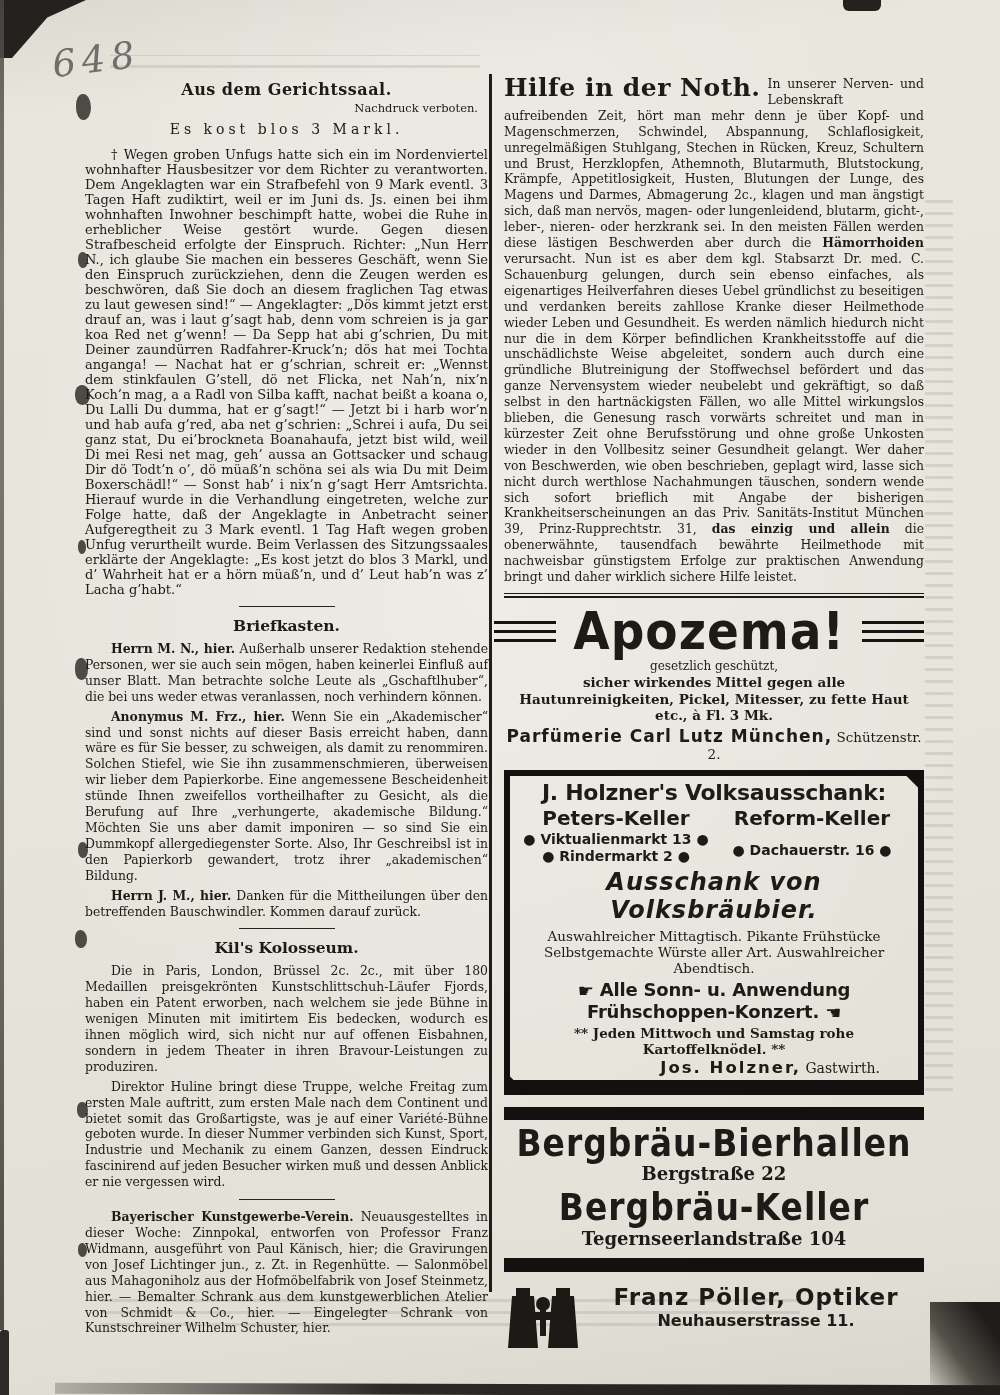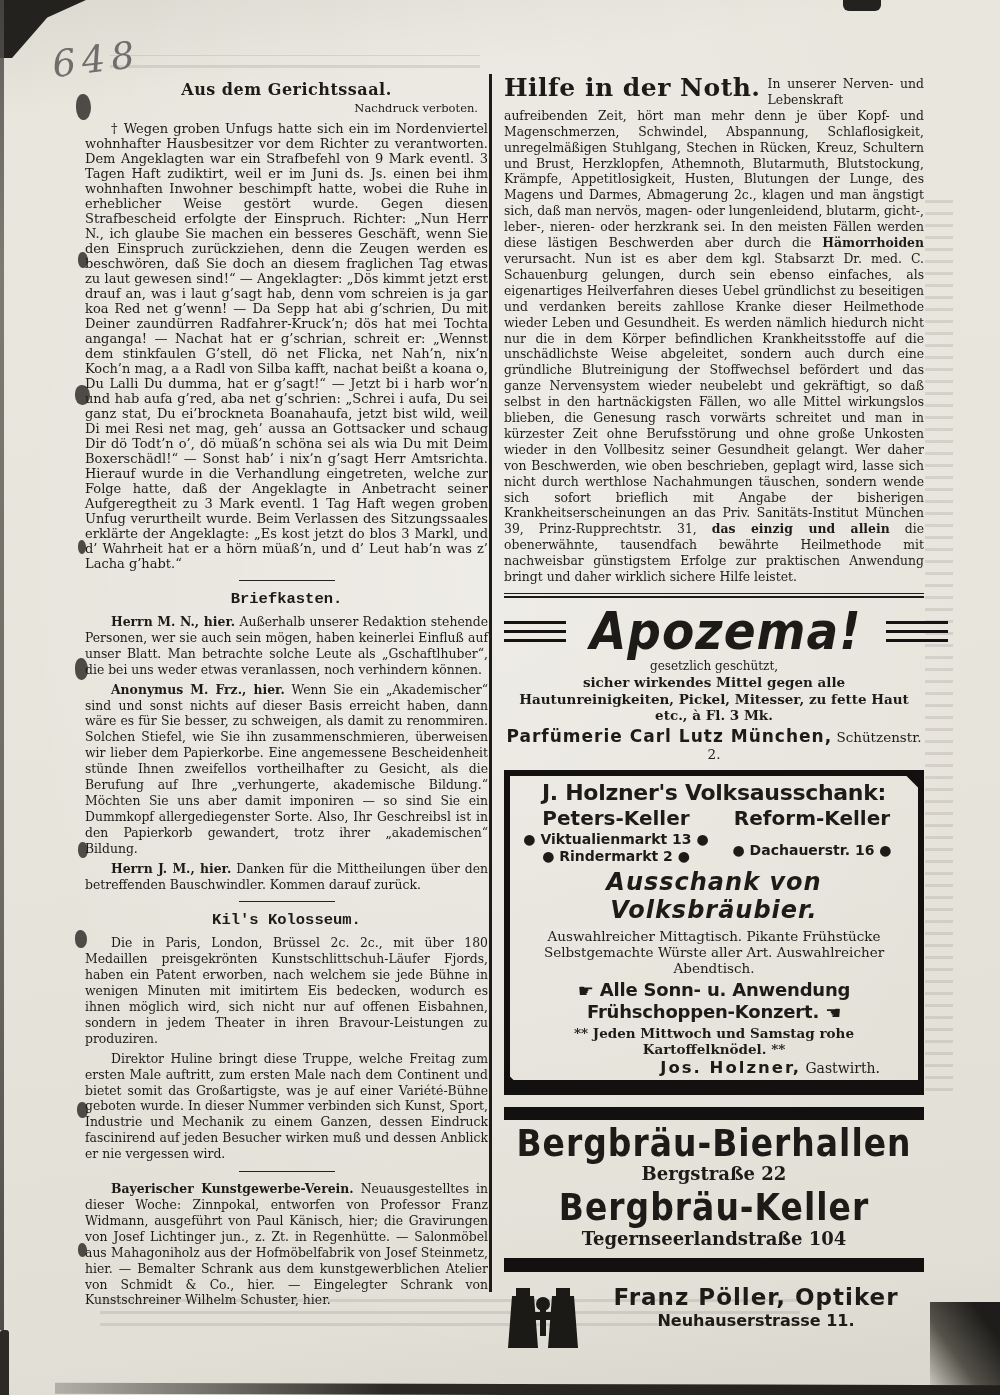--- a/index.html
+++ b/index.html
@@ -34,30 +34,30 @@
   .col-right{left:504px;top:76px;width:420px;}
   
   .head-main{font-size:16px;font-weight:bold;text-align:center;margin:0 0 2px 0;letter-spacing:.5px;}
   .notice{font-size:11.5px;text-align:right;margin:2px 10px 6px 0;}
   .head-sub{font-size:14px;font-weight:normal;text-align:center;letter-spacing:4px;margin:4px 0 10px 0;}
   .body-text{font-size:13px;line-height:15px;text-align:justify;margin:0 0 4px 0;}
   .body-text.sm{font-size:12.4px;line-height:15.9px;}
   .indent{text-indent:26px;}
   .rule-short{width:96px;height:1px;background:#24231f;margin:9px auto 9px auto;}
   section{margin:0;}
-  .sec-head{font-size:15.5px;font-weight:bold;text-align:center;margin:6px 0 6px 0;font-family:Liberation Mono, monospace;}
+  .sec-head{font-size:15.5px;font-weight:bold;text-align:center;margin:6px 0 6px 0;}
   
   .hilfe-title{
     float:left;font-size:25px;line-height:24px;font-weight:bold;margin:0 7px 1px 0;
     letter-spacing:.5px;
   }
   .rule-double{border-top:1px solid #1d1c19;border-bottom:2px solid #1d1c19;height:2px;margin:8px 0 6px 0;}
   
   .apozema{text-align:center;margin:2px 0 8px 0;}
-  .apozema-row{display:flex;align-items:center;justify-content:space-between;gap:24px;font-style:italic;}
+  .apozema-row{display:flex;align-items:center;justify-content:flex-end;gap:17px;}
   .tri-lines{flex:0 0 62px;height:15px;border-top:3px solid #141311;border-bottom:3px solid #141311;
     background:linear-gradient(#141311,#141311) center/100% 3px no-repeat;}
   .apozema-title{font-family:"DejaVu Sans",sans-serif;font-weight:bold;font-size:47px;letter-spacing:1px;
     transform:scaleY(1.08);display:inline-block;}
   .apozema-protected{font-size:12px;margin-top:0px;}
   .apozema-desc{font-size:13.5px;font-weight:bold;line-height:16.5px;margin-top:1px;}
   .apozema-vendor{font-size:13.5px;margin-top:2px;}
   .apozema-vendor .big{font-family:"DejaVu Sans",sans-serif;font-size:17px;letter-spacing:1px;}
   
   .ad{position:relative;}
@@ -123,20 +123,21 @@
 
   <div class="handwritten">648</div>
 
   <div class="col-divider"></div>
 
   <div class="col col-left">
 
     <section>
       <h2 class="head-main">Aus dem Gerichtssaal.</h2>
       <div class="notice">Nachdruck verboten.</div>
+      <h3 class="head-sub">Es kost blos 3 Markl.</h3>
       <p class="body-text indent">† Wegen groben Unfugs hatte sich ein im Nordenviertel wohnhafter Hausbesitzer vor dem Richter zu verantworten. Dem Angeklagten war ein Strafbefehl von 9 Mark eventl. 3 Tagen Haft zudiktirt, weil er im Juni ds. Js. einen bei ihm wohnhaften Inwohner beschimpft hatte, wobei die Ruhe in erheblicher Weise gestört wurde. Gegen diesen Strafbescheid erfolgte der Einspruch. Richter: „Nun Herr N., ich glaube Sie machen ein besseres Geschäft, wenn Sie den Einspruch zurückziehen, denn die Zeugen werden es beschwören, daß Sie doch an diesem fraglichen Tag etwas zu laut gewesen sind!“ — Angeklagter: „Dös kimmt jetzt erst drauf an, was i laut g’sagt hab, denn vom schreien is ja gar koa Red net g’wenn! — Da Sepp hat abi g’schrien, Du mit Deiner zaundürren Radfahrer-Kruck’n; dös hat mei Tochta anganga! — Nachat hat er g’schrian, schreit er: „Wennst dem stinkfaulen G’stell, dö net Flicka, net Nah’n, nix’n Koch’n mag, a a Radl von Silba kafft, nachat beißt a koana o, Du Lalli Du dumma, hat er g’sagt!“ — Jetzt bi i harb wor’n und hab aufa g’red, aba net g’schrien: „Schrei i aufa, Du sei ganz stat, Du ei’brockneta Boanahaufa, jetzt bist wild, weil Di mei Resi net mag, geh’ aussa an Gottsacker und schaug Dir dö Todt’n o’, dö müaß’n schöna sei als wia Du mit Deim Boxerschädl!“ — Sonst hab’ i nix’n g’sagt Herr Amtsrichta. Hierauf wurde in die Verhandlung eingetreten, welche zur Folge hatte, daß der Angeklagte in Anbetracht seiner Aufgeregtheit zu 3 Mark eventl. 1 Tag Haft wegen groben Unfug verurtheilt wurde. Beim Verlassen des Sitzungssaales erklärte der Angeklagte: „Es kost jetzt do blos 3 Markl, und d’ Wahrheit hat er a hörn müaß’n, und d’ Leut hab’n was z’ Lacha g’habt.“</p>
     </section>
 
     <div class="rule-short"></div>
 
     <section>
       <h2 class="sec-head">Briefkasten.</h2>
       <p class="body-text sm indent"><b>Herrn M. N., hier.</b> <span>Außerhalb unserer Redaktion stehende Personen, wer sie auch sein mögen, haben keinerlei Einfluß auf unser Blatt. Man betrachte solche Leute als „Gschaftlhuber“, die bei uns weder etwas veranlassen, noch verhindern können.</span></p>
       <p class="body-text sm indent"><b>Anonymus M. Frz., hier.</b> <span>Wenn Sie ein „Akademischer“ sind und sonst nichts auf dieser Basis erreicht haben, dann wäre es für Sie besser, zu schweigen, als damit zu renommiren. Solchen Stiefel, wie Sie ihn zusammenschmieren, überweisen wir lieber dem Papierkorbe. Eine angemessene Bescheidenheit stünde Ihnen zweifellos vortheilhafter zu Gesicht, als die Berufung auf Ihre „verhungerte, akademische Bildung.“ Möchten Sie uns aber damit imponiren — so sind Sie ein Dummkopf allergediegenster Sorte. Also, Ihr Geschreibsl ist in den Papierkorb gewandert, trotz ihrer „akademischen“ Bildung.</span></p>
       <p class="body-text sm indent"><b>Herrn J. M., hier.</b> <span>Danken für die Mittheilungen über den betreffenden Bauschwindler. Kommen darauf zurück.</span></p>

